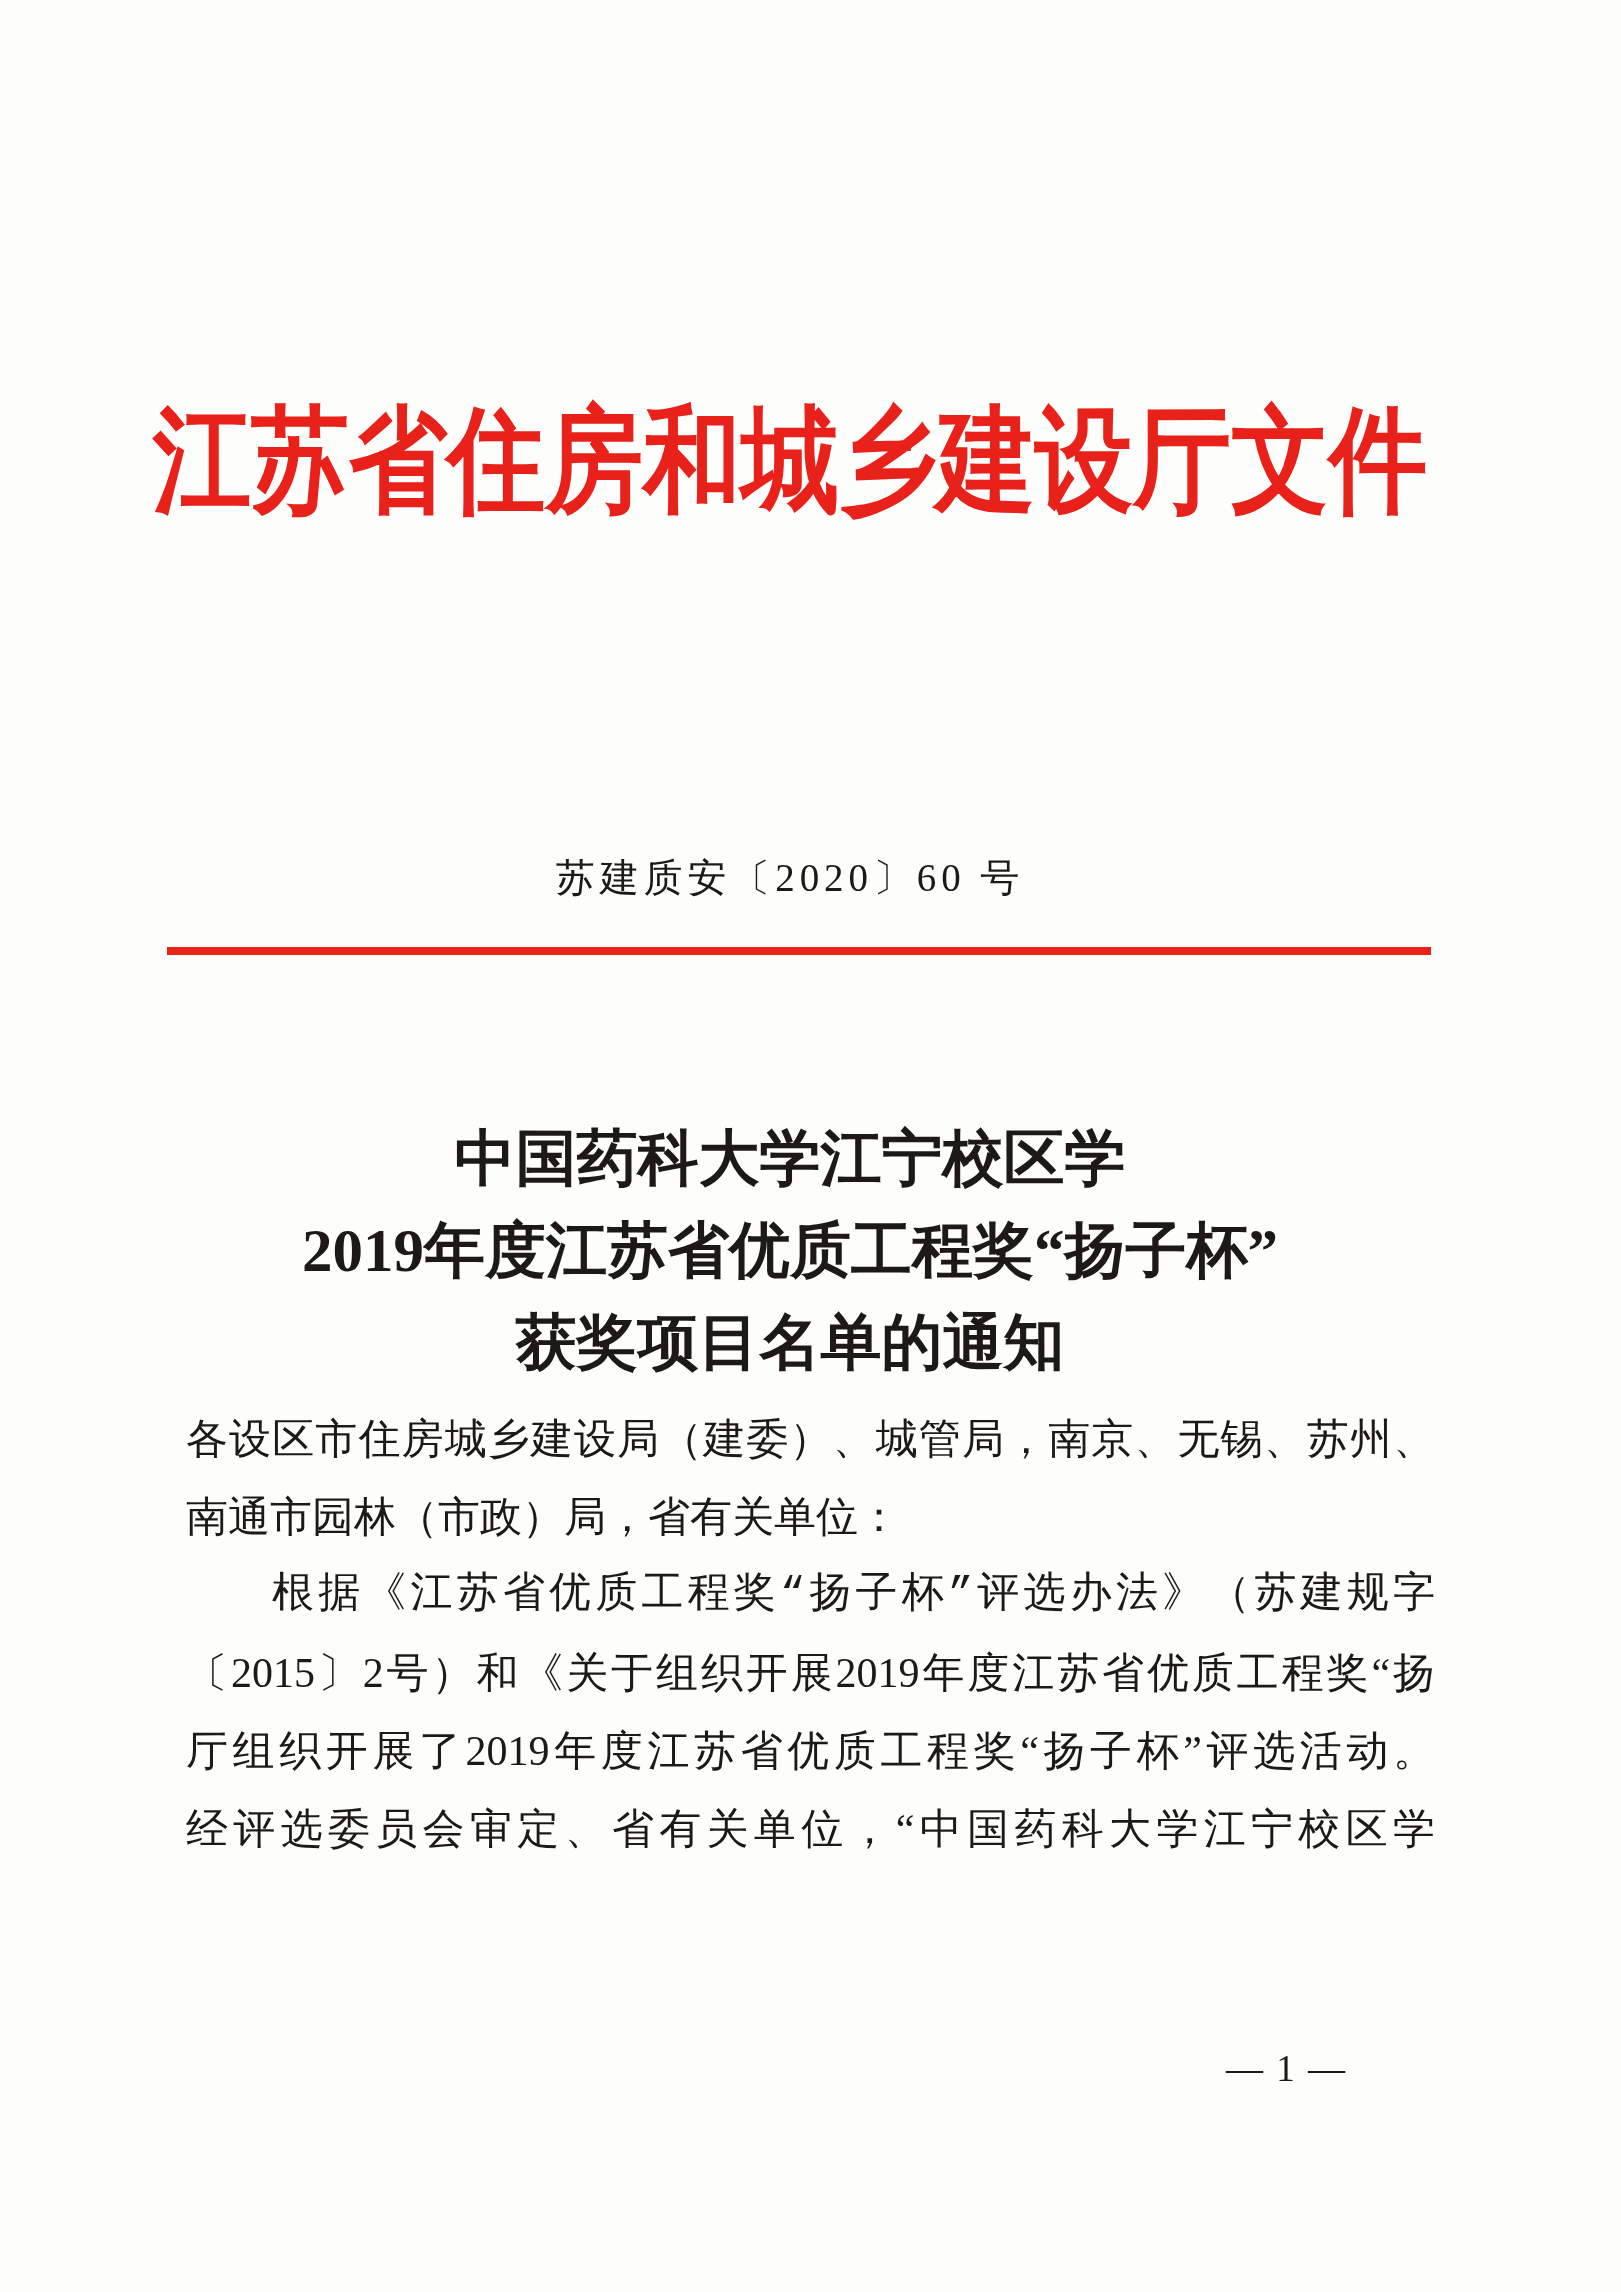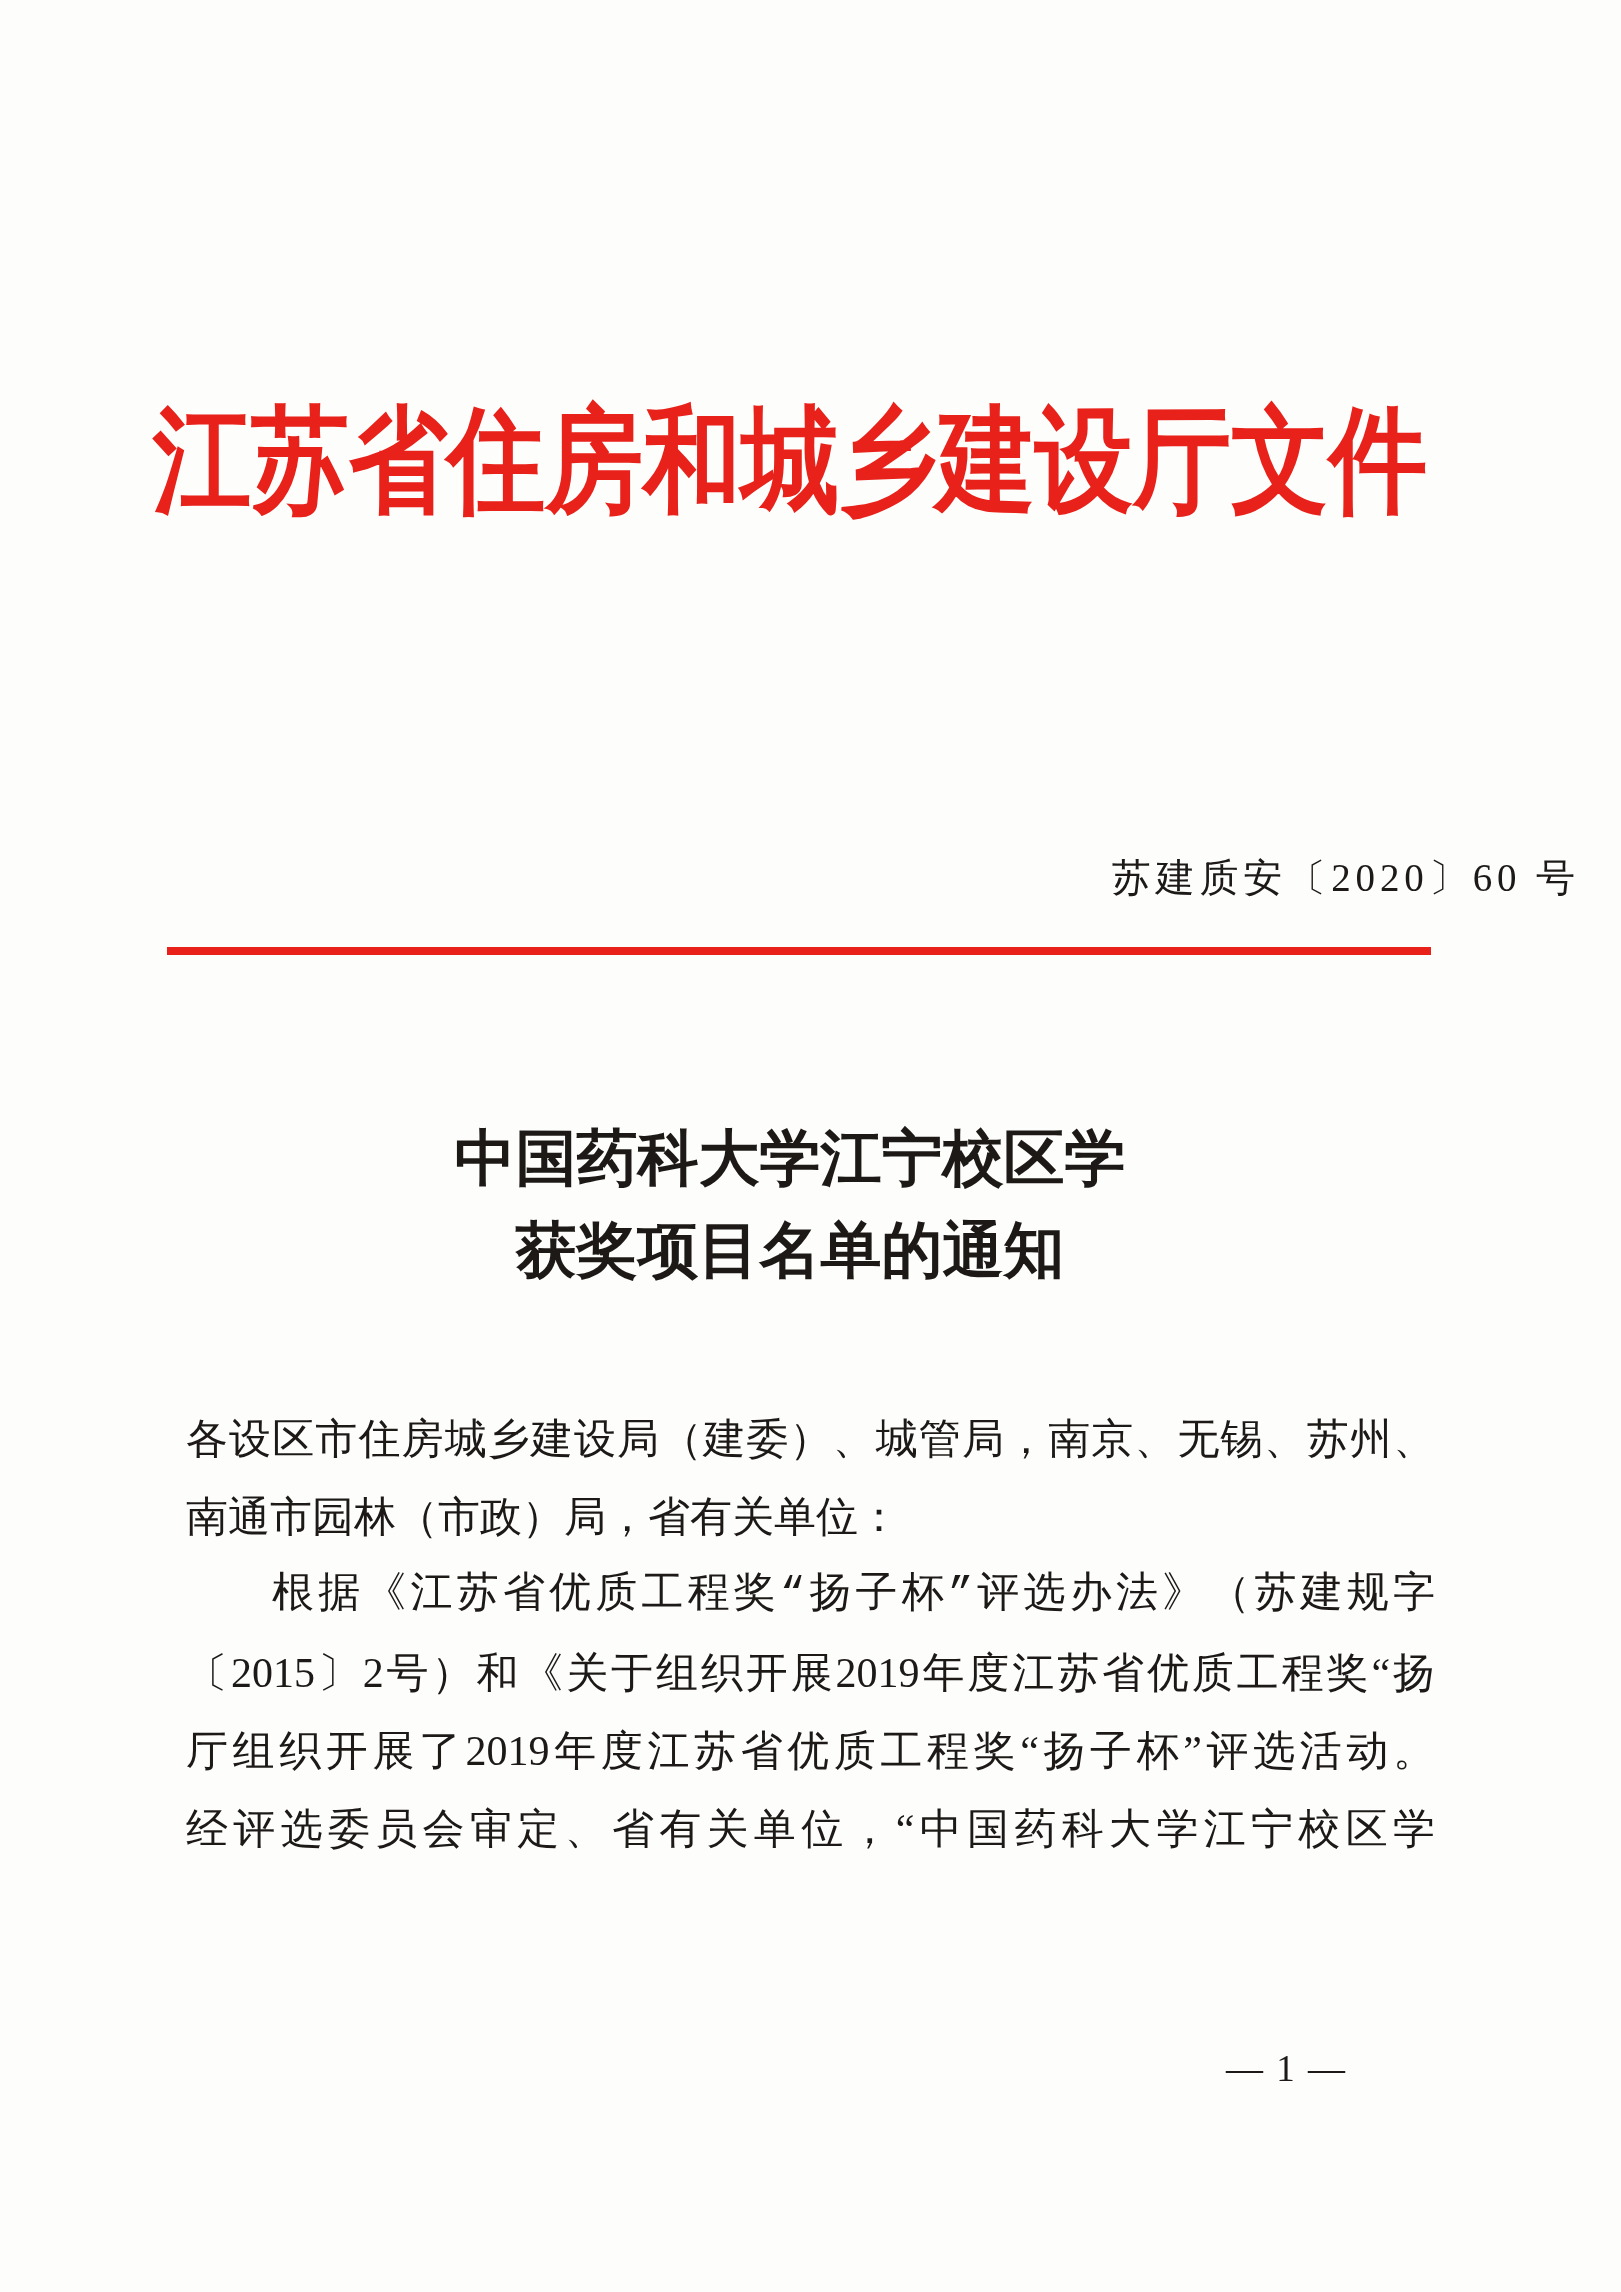--- a/index.html
+++ b/index.html
@@ -30,21 +30,21 @@
     letter-spacing: 0px;
     white-space: nowrap;
     transform: scaleY(1.18);
     transform-origin: center top;
   }
   .doc-number {
     position: absolute;
     top: 851px;
     left: 0;
     width: 100%;
-    text-align: right;
+    text-align: center;
     font-size: 39px;
     letter-spacing: 4.9px;
     white-space: nowrap;
   }
   .red-rule {
     position: absolute;
     top: 947px;
     left: 167px;
     width: 1264px;
     height: 7.8px;
@@ -100,20 +100,21 @@
 <div class="page">
 
   <div class="letterhead">江苏省住房和城乡建设厅文件</div>
 
   <div class="doc-number">苏建质安〔2020〕60 号</div>
 
   <div class="red-rule"></div>
 
   <div class="doc-title">
     <div class="doc-title-line">中国药科大学江宁校区学</div>
+    <div class="doc-title-line">2019年度江苏省优质工程奖“扬子杯”</div>
     <div class="doc-title-line">获奖项目名单的通知</div>
   </div>
 
   <div class="body-text">
     <div class="body-line fill">各设区市住房城乡建设局（建委）、城管局，南京、无锡、苏州、</div>
     <div class="body-line">南通市园林（市政）局，省有关单位：</div>
     <div class="body-line fill indent">根据《江苏省优质工程奖“扬子杯”评选办法》（苏建规字</div>
     <div class="body-line fill">〔2015〕2号）和《关于组织开展2019年度江苏省优质工程奖“扬</div>
     <div class="body-line fill">厅组织开展了2019年度江苏省优质工程奖“扬子杯”评选活动。</div>
     <div class="body-line fill">经评选委员会审定、省有关单位，“中国药科大学江宁校区学</div>

